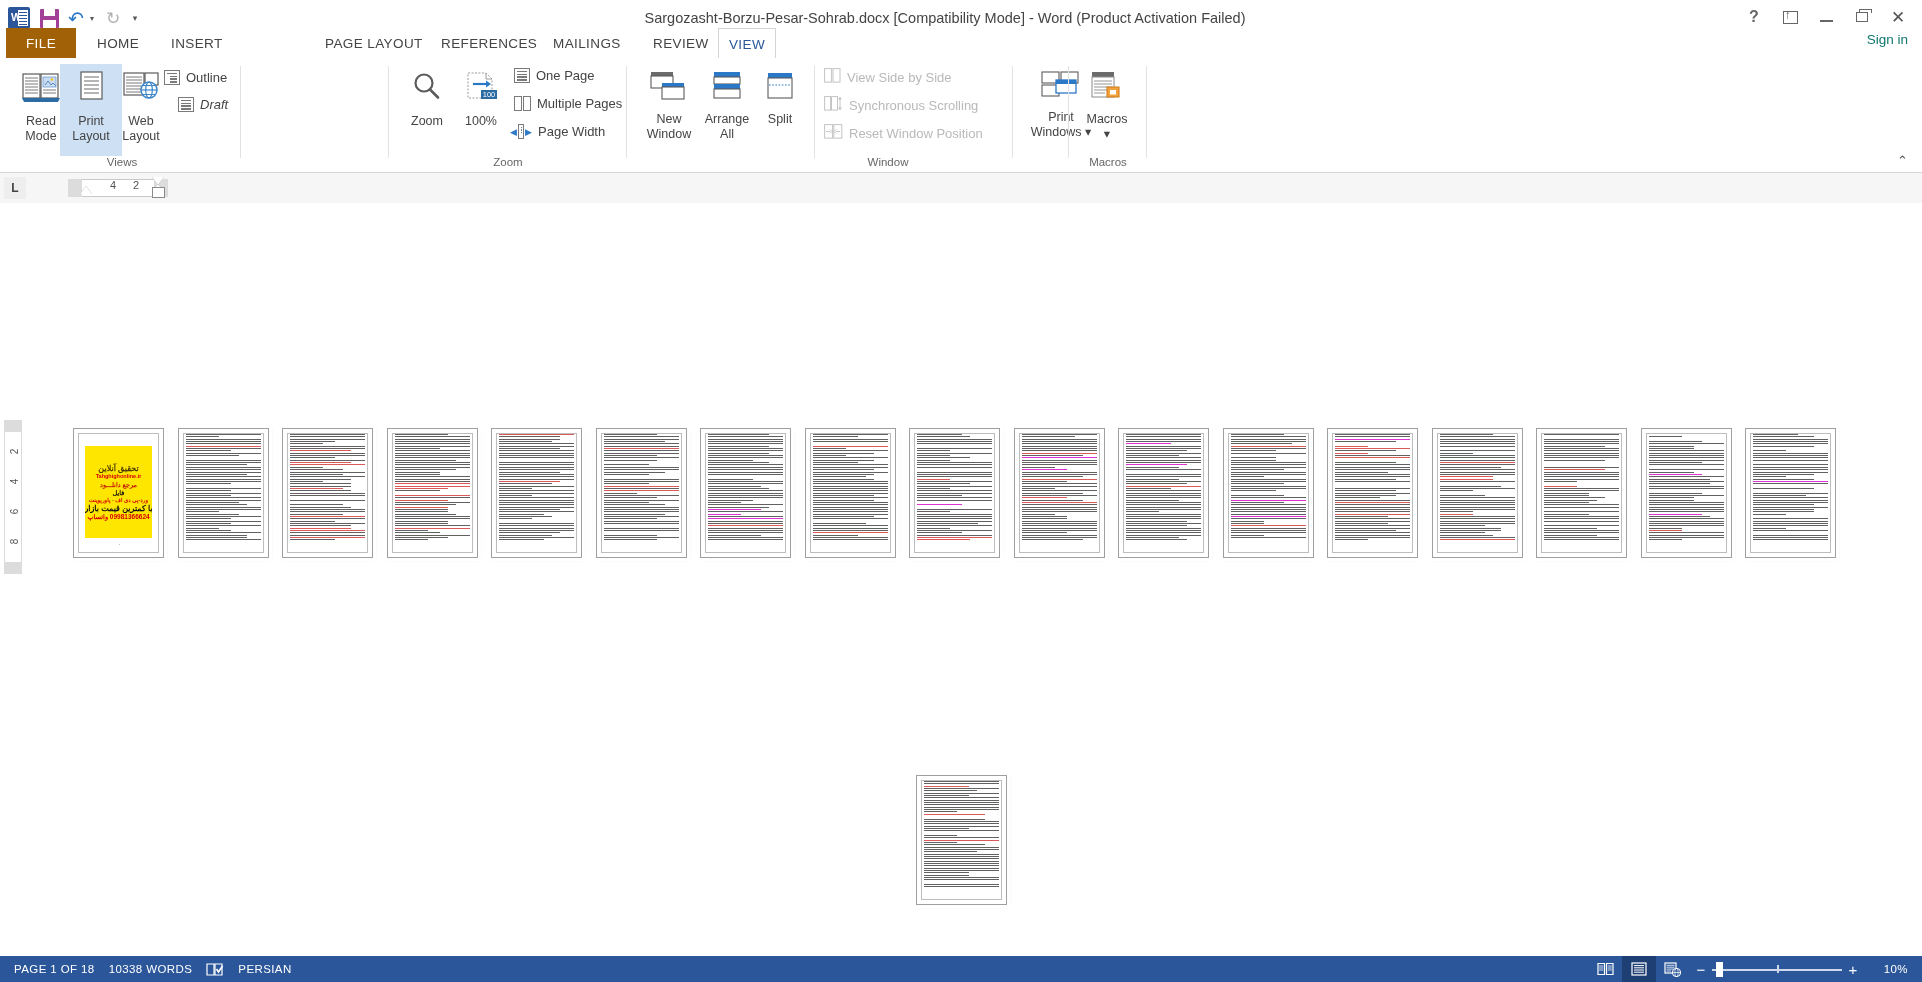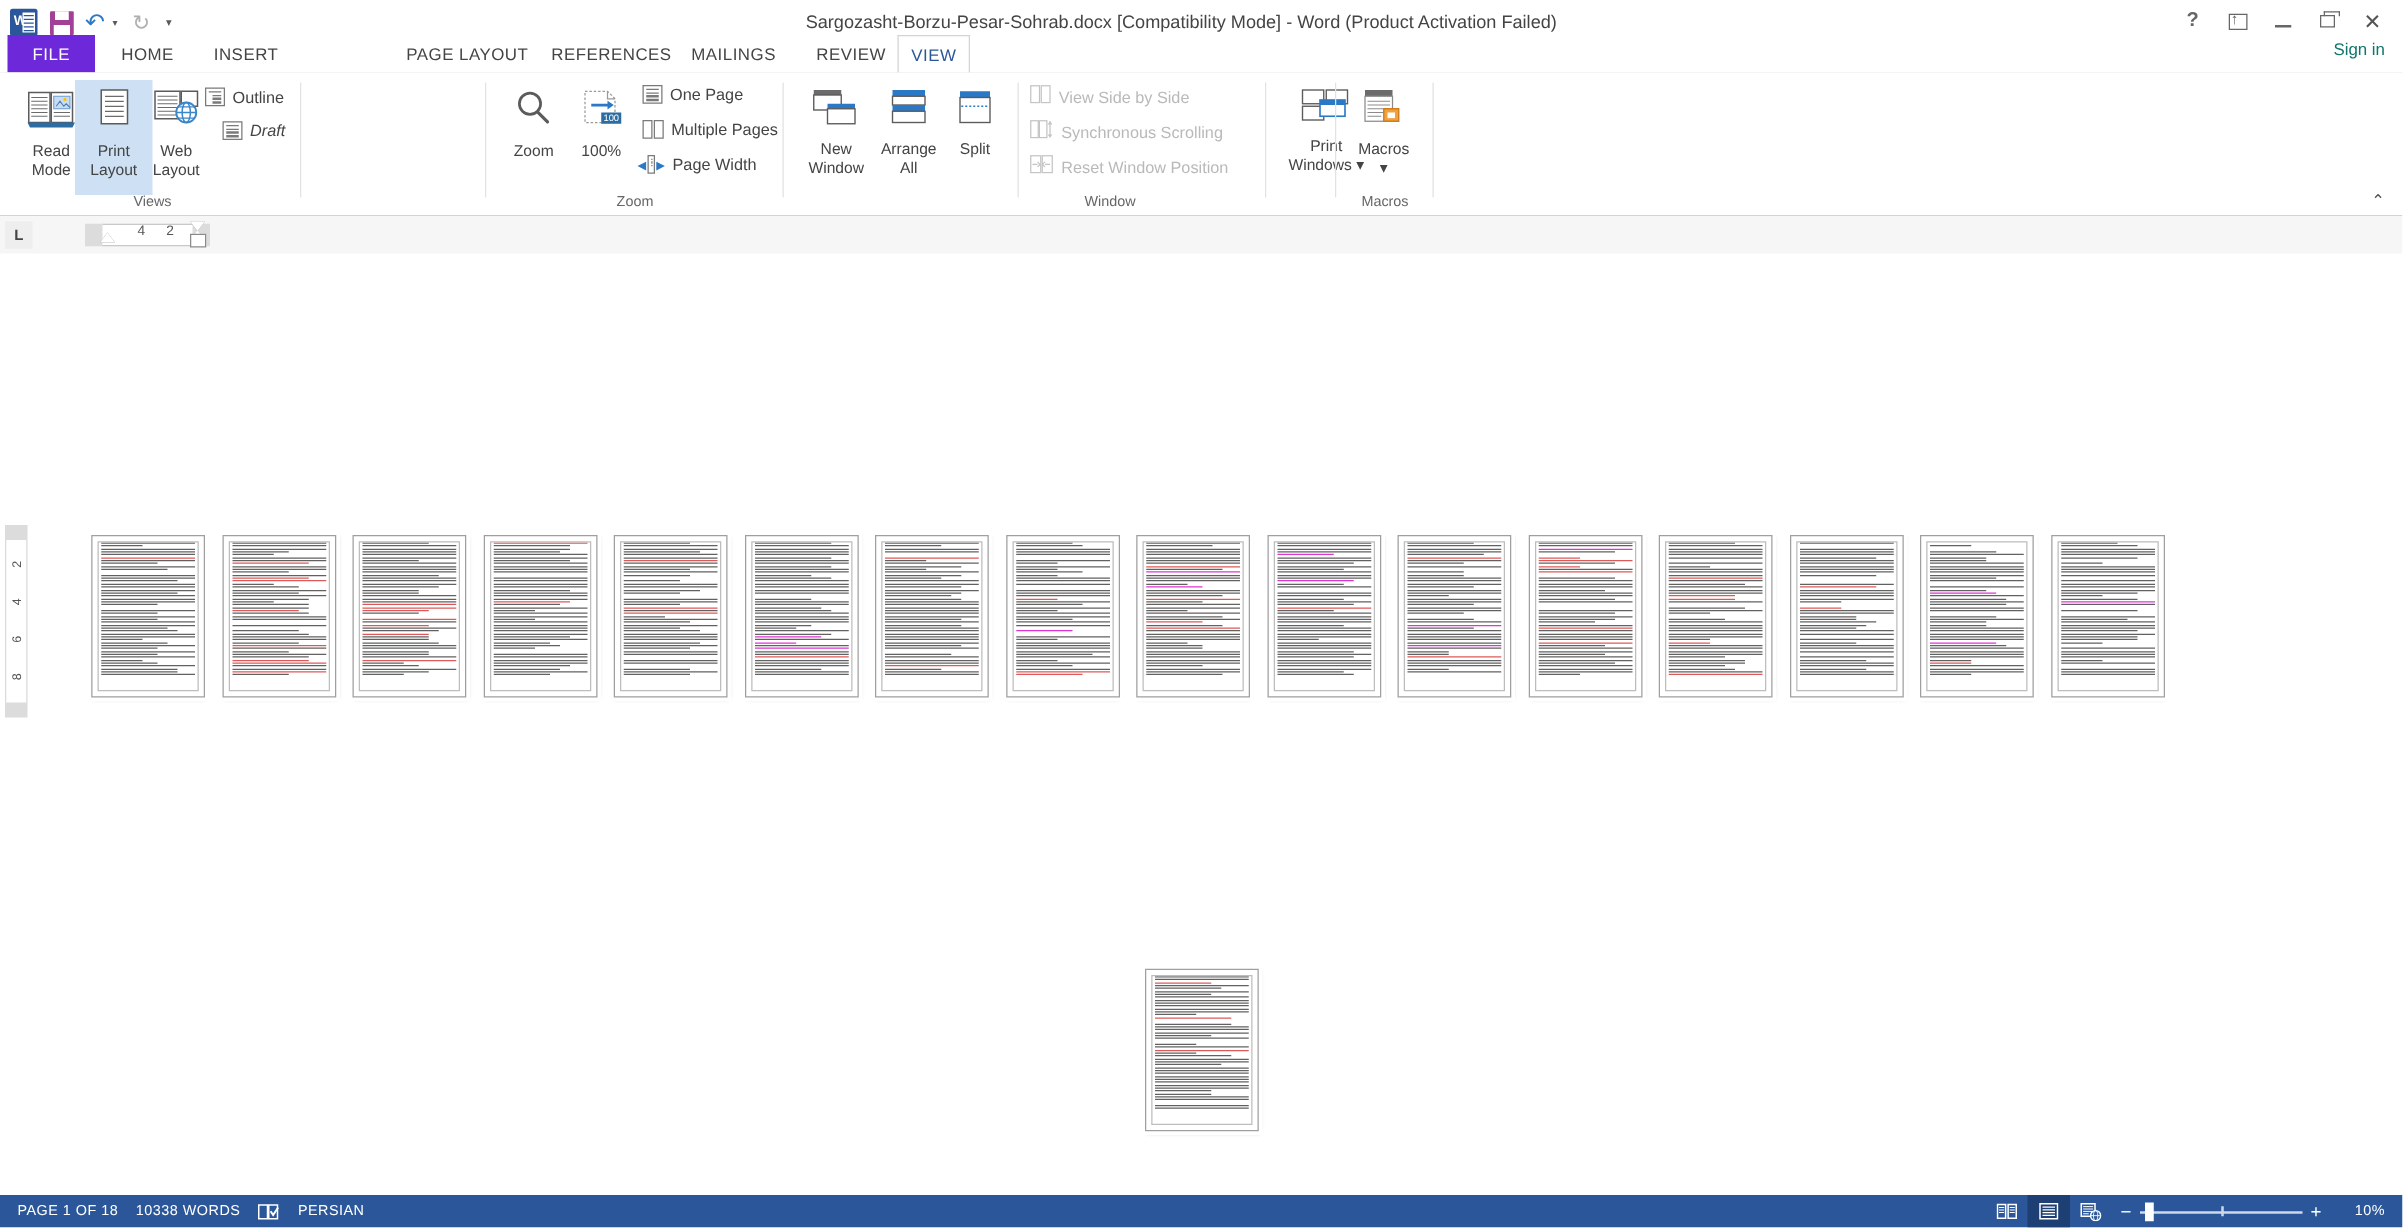--- a/index.html
+++ b/index.html
@@ -53,21 +53,21 @@
   .close-glyph { font-size:17px; color:#555; line-height:1;}
 
   
   .tabrow {
     position:absolute; top:28px; left:0; width:1922px; height:30px;
   }
   .tab {
     position:absolute; top:0; height:30px; display:flex; align-items:center; justify-content:center;
     font-size:13.5px; letter-spacing:0.4px; color:#444; padding:0 13px;
   }
-  .tab.file { background:#6d28d9; color:#fff; font-size:13.5px; }
+  .tab.file { background:#a16207; color:#fff; font-size:13.5px; }
   .tab.active { color:#2b579a; border-left:1px solid #d4d4d4; border-right:1px solid #d4d4d4; border-top:1px solid #d4d4d4; background:#fff; height:31px;}
   .signin { position:absolute; right:14px; top:4px; font-size:13.5px; color:#0f766e;}
 
   
   .ribbon {
     position:absolute; top:58px; left:0; width:1922px; height:115px;
     background:#fff; border-bottom:1px solid #d4d4d4;
   }
   .ribbon-top-border { position:absolute; top:58px; left:0; width:1922px; height:1px; background:#d4d4d4; }
   .grp { position:absolute; top:2px; height:110px; }
@@ -541,20 +541,34 @@
     <div class="vruler" style="top:229px; height:130px;">
       <div class="vnum" style="top:14px; left:0;">2</div>
       <div class="vnum" style="top:44px; left:0;">4</div>
       <div class="vnum" style="top:74px; left:0;">6</div>
       <div class="vnum" style="top:104px; left:0;">8</div>
     </div>
     <div class="vruler-cap-b" style="top:359px;"></div>
 
     <div class="pages-row">
 
+      <div class="page">
+        <div class="page-inner">
+          <div class="adbanner">
+            <div class="ad-l t1">تحقیق آنلاین</div>
+            <div class="ad-l t2">Tahghighonline.ir</div>
+            <div class="ad-l t3">مرجع دانلـــود</div>
+            <div class="ad-l t4">فایل</div>
+            <div class="ad-l t5">ورد-پی دی اف - پاورپوینت</div>
+            <div class="ad-l t6">با کمترین قیمت بازار</div>
+            <div class="ad-l t7">09981366624 واتساپ</div>
+          </div>
+          <div class="ad-dot">.</div>
+        </div>
+      </div>
 
       <div class="page">
           <div class="page-inner pg">
             <span class="tl"></span>
             <span class="tl s45"></span>
             <span class="tl"></span>
             <span class="tl"></span>
             <span class="tl"></span>
             <span class="tl red"></span>
             <span class="tl"></span>

